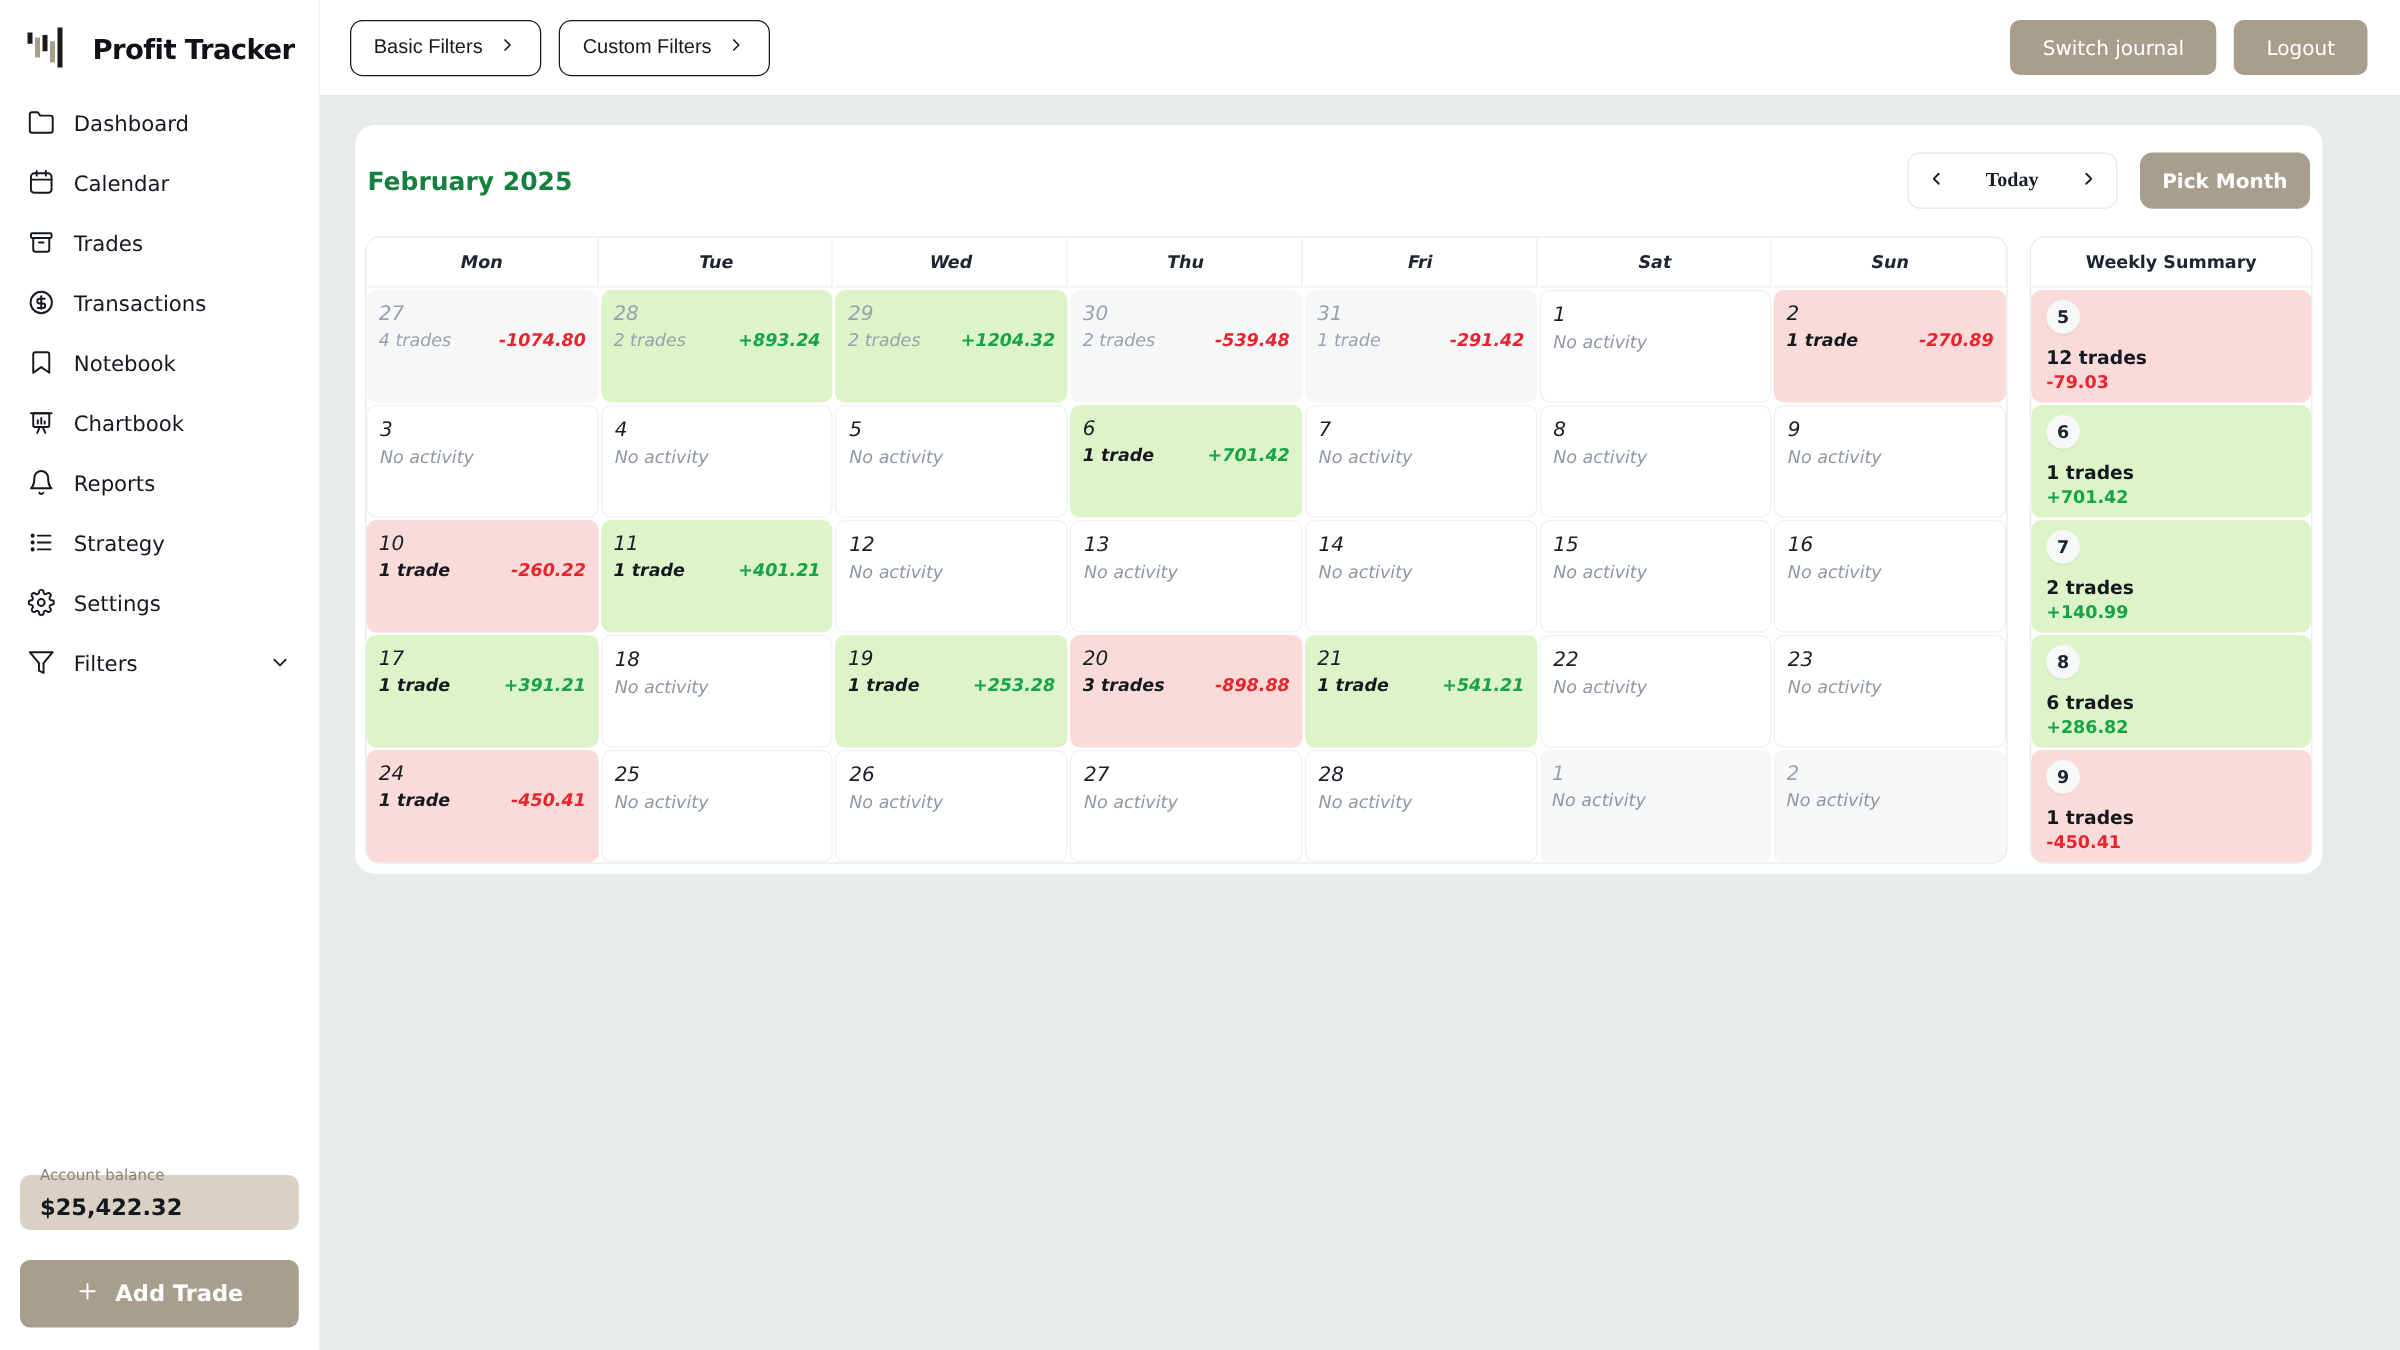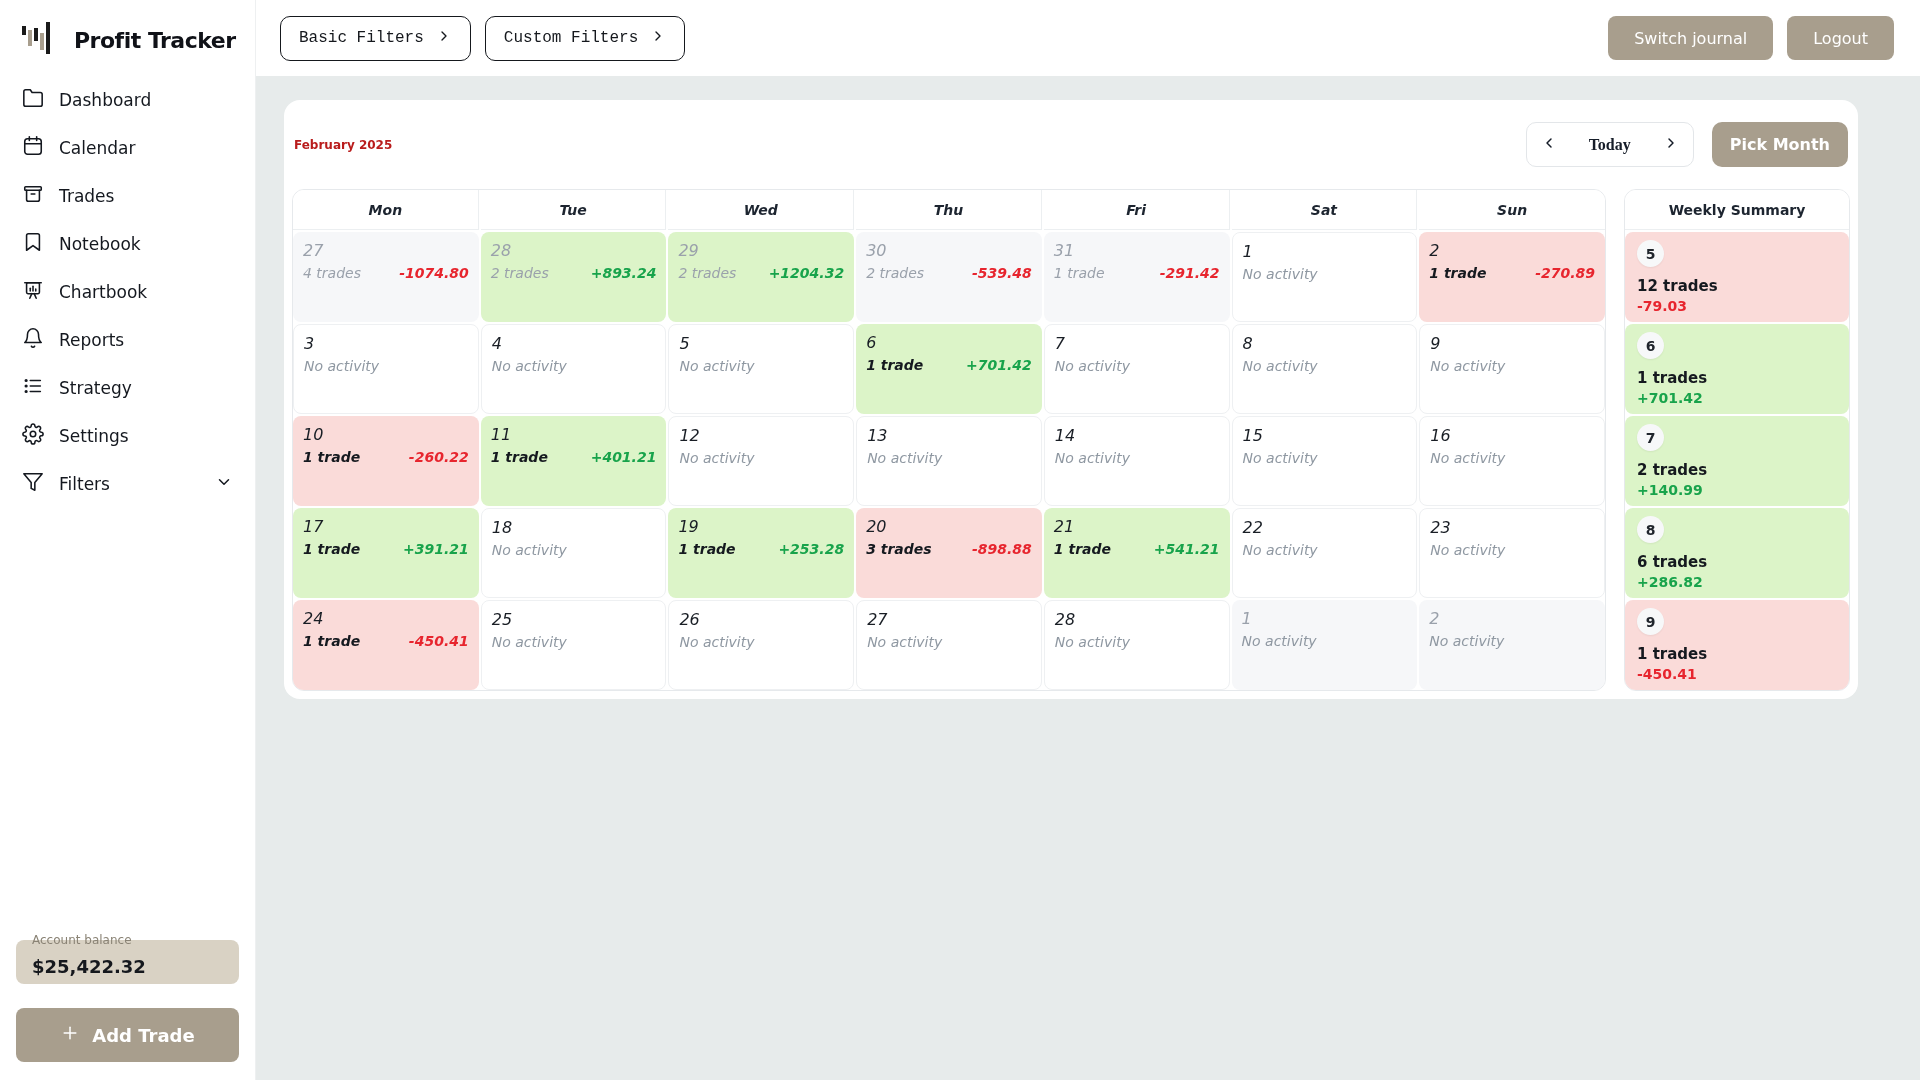--- a/index.html
+++ b/index.html
@@ -50,38 +50,38 @@
   
   .right-pane { flex: 1; display: flex; flex-direction: column; height: 1080px; }
   .topbar {
     height: 76px; background: #fff; flex-shrink: 0;
     display: flex; align-items: center; padding: 0 26px 0 24px; gap: 14px;
   }
   .outline-btn {
     display: flex; align-items: center; gap: 12px;
     border: 1.5px solid #15181d; background: #fff; border-radius: 10px;
     padding: 0 18px; height: 45px;
-    font-family: Liberation Mono, monospace; font-size: 16px; color: #15181d; cursor: pointer;
+    font-family: Liberation Sans, sans-serif; font-size: 16px; color: #15181d; cursor: pointer;
   }
   .topbar-spacer { flex: 1; }
   .tan-btn {
     border: none; border-radius: 8px; background: var(--accent_tan);
     color: #fff; font-family: inherit; font-size: 16px;
     height: 44px; padding: 0 26px; cursor: pointer;
   }
 
   .main {
     flex: 1; background: var(--main_bg);
     padding: 24px 62px 24px 28px; overflow: hidden;
   }
 
   
   .cal-card { background: #fff; border-radius: 16px; padding: 22px 8px 8px 8px; }
   .cal-header { display: flex; align-items: center; padding: 0 2px; margin-bottom: 22px; }
-  .cal-title { font-size: 12px; font-weight: 700; color: #b91c1c; }
+  .cal-title { font-size: 20px; font-weight: 700; color: #15803d; }
   .cal-header-right { margin-left: auto; display: flex; align-items: center; gap: 18px; }
   .month-nav {
     display: flex; align-items: center; height: 45px;
     border: 1px solid #e3e6e9; border-radius: 10px; background: #fff; overflow: hidden;
   }
   .month-nav-btn {
     width: 44px; height: 100%; border: none; background: transparent;
     display: flex; align-items: center; justify-content: center; cursor: pointer;
   }
   .today-btn {
@@ -177,20 +177,28 @@
           </svg></span>
       <span>Calendar</span>
     </div>
     <div class="nav-item">
       <span><svg width="22" height="22" viewBox="0 0 24 24" fill="none" stroke="#14181f" stroke-width="1.7" stroke-linecap="round" stroke-linejoin="round">
             <rect x="3" y="4" width="18" height="4" rx="1"></rect>
             <path d="M5 8v10a2 2 0 0 0 2 2h10a2 2 0 0 0 2-2V8"></path>
             <line x1="10" y1="12" x2="14" y2="12"></line>
           </svg></span>
       <span>Trades</span>
+    </div>
+    <div class="nav-item">
+      <span><svg width="22" height="22" viewBox="0 0 24 24" fill="none" stroke="#14181f" stroke-width="1.7" stroke-linecap="round" stroke-linejoin="round">
+            <circle cx="12" cy="12" r="9.3"></circle>
+            <path d="M12 6.5v11"></path>
+            <path d="M15 8.8H10.6a2 2 0 0 0 0 4h2.8a2 2 0 0 1 0 4H9"></path>
+          </svg></span>
+      <span>Transactions</span>
     </div>
     <div class="nav-item">
       <span><svg width="22" height="22" viewBox="0 0 24 24" fill="none" stroke="#14181f" stroke-width="1.7" stroke-linecap="round" stroke-linejoin="round">
             <path d="M19 21l-7-5-7 5V5a2 2 0 0 1 2-2h10a2 2 0 0 1 2 2z"></path>
           </svg></span>
       <span>Notebook</span>
     </div>
     <div class="nav-item">
       <span><svg width="22" height="22" viewBox="0 0 24 24" fill="none" stroke="#14181f" stroke-width="1.7" stroke-linecap="round" stroke-linejoin="round">
             <path d="M3 4h18"></path>

